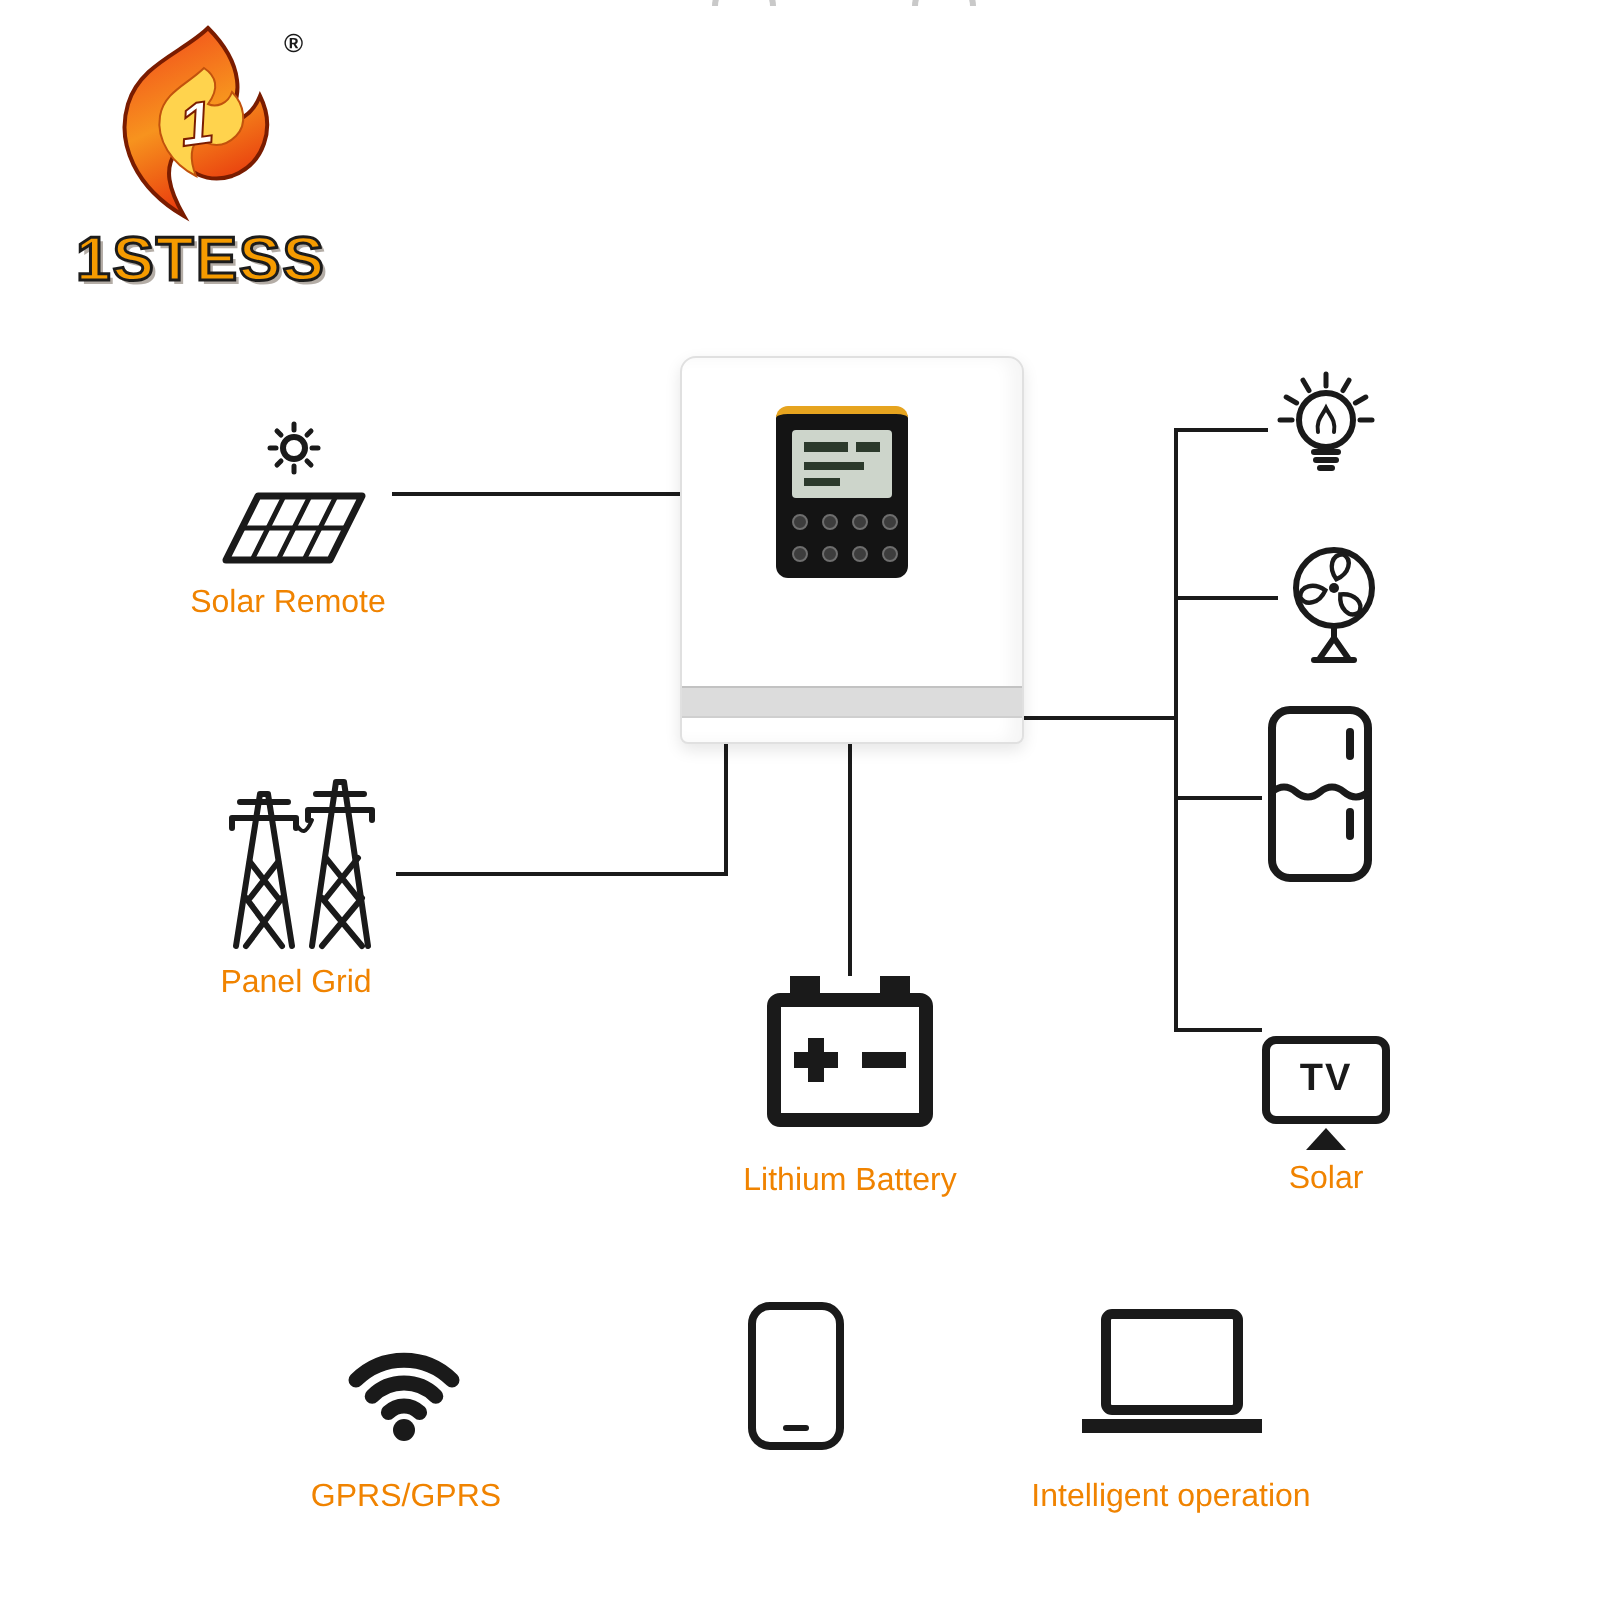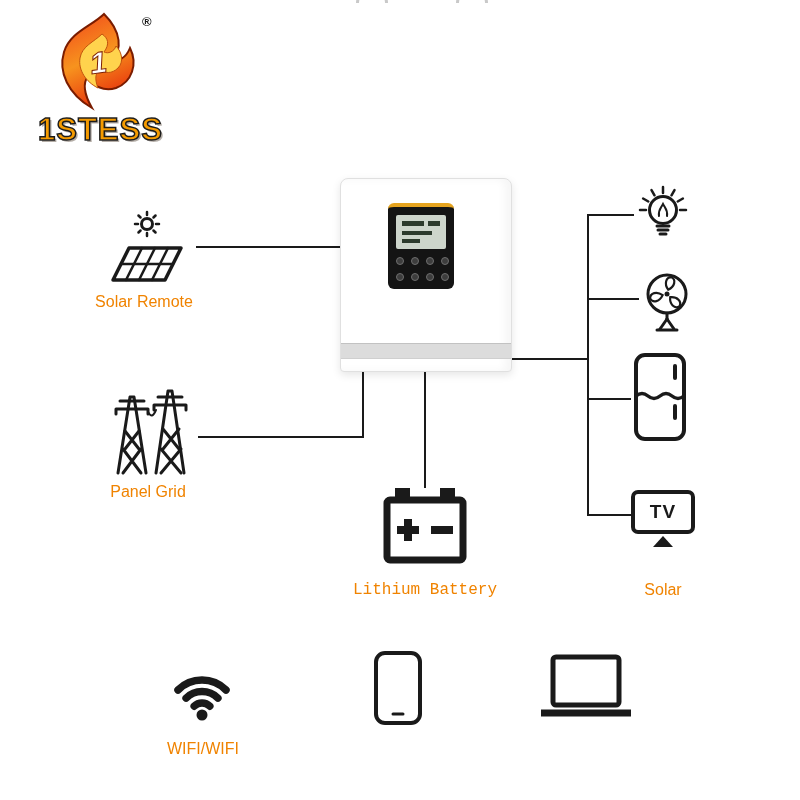--- a/index.html
+++ b/index.html
@@ -96,21 +96,21 @@
     border-top: 1px solid #c2c2c2;
     border-bottom: 1px solid #cfcfcf;
   }
   
   .tv-group { position: absolute; left: 631px; top: 490px; width: 64px; }
   .tv-screen {
     width: 64px; height: 44px;
     border: 4px solid #1a1a1a;
     border-radius: 7px;
     display: flex; align-items: center; justify-content: center;
-    font-weight: bold; font-size: 19px; letter-spacing: 1px; color: #1a1a1a;
+    font-weight: bold; font-size: 19px; letter-spacing: 1px; color: #1a1a1a; margin-top: 28px;
   }
   .tv-stand {
     width: 18px; height: 0;
     border-bottom: 11px solid #1a1a1a;
     border-left: 10px solid transparent;
     border-right: 10px solid transparent;
     margin: 2px auto 0;
   }
 </style>
 </head>
@@ -204,21 +204,21 @@
   <svg class="abs" style="left:383px; top:488px;" width="84" height="78" viewBox="0 0 84 78">
     <rect x="12" y="0" width="15" height="13" fill="#1a1a1a"></rect>
     <rect x="57" y="0" width="15" height="13" fill="#1a1a1a"></rect>
     <rect x="4" y="12" width="76" height="60" rx="3" fill="#ffffff" stroke="#1a1a1a" stroke-width="7"></rect>
     <g stroke="#1a1a1a" stroke-width="8" stroke-linecap="butt">
       <line x1="14" y1="42" x2="36" y2="42"></line>
       <line x1="25" y1="31" x2="25" y2="53"></line>
       <line x1="48" y1="42" x2="70" y2="42"></line>
     </g>
   </svg>
-  <div class="label" style="left:345px; top:581px; width:160px;font-family:Liberation Mono, monospace;">Lithium Battery</div>
+  <div class="label" style="left:345px; top:581px; width:160px;">Lithium Battery</div>
 
   <div class="line" style="left:512px; top:358px; width:77px; height:2px;"></div>
   <div class="line" style="left:587px; top:214px; width:2px; height:302px;"></div>
   <div class="line" style="left:587px; top:214px; width:47px; height:2px;"></div>
   <div class="line" style="left:587px; top:298px; width:52px; height:2px;"></div>
   <div class="line" style="left:587px; top:398px; width:44px; height:2px;"></div>
   <div class="line" style="left:587px; top:514px; width:44px; height:2px;"></div>
 
   <svg class="abs" style="left:633px; top:182px;" width="60" height="68" viewBox="0 0 60 68">
     <g stroke="#1a1a1a" fill="none" stroke-linecap="round">
@@ -277,29 +277,30 @@
   <div class="label" style="left:613px; top:580px; width:100px;">Solar</div>
 
   <svg class="abs" style="left:160px; top:644px;" width="84" height="82" viewBox="0 0 84 82">
     <g stroke="#1a1a1a" fill="none" stroke-width="7.5" stroke-linecap="round">
       <path d="M18,46 A34,34 0 0 1 66,46"></path>
       <path d="M26.1,54.1 A22.5,22.5 0 0 1 57.9,54.1"></path>
       <path d="M34.2,62.2 A11,11 0 0 1 49.8,62.2"></path>
     </g>
     <circle cx="42" cy="71" r="5.5" fill="#1a1a1a"></circle>
   </svg>
-  <div class="label" style="left:143px; top:739px; width:120px;">WIFI/WIFI</div>
+  <div class="label" style="left:143px; top:739px; width:120px;">GPRS/GPRS</div>
 
   <svg class="abs" style="left:372px; top:650px;" width="52" height="78" viewBox="0 0 52 78">
     <g stroke="#1a1a1a" fill="none" stroke-linecap="round">
       <rect x="4" y="3" width="44" height="70" rx="9" stroke-width="4"></rect>
       <line x1="21" y1="64" x2="31" y2="64" stroke-width="3"></line>
     </g>
   </svg>
 
   <svg class="abs" style="left:537px; top:654px;" width="98" height="68" viewBox="0 0 98 68">
     <g stroke="#1a1a1a" fill="none">
       <rect x="16" y="3" width="66" height="48" rx="3" stroke-width="5"></rect>
       <line x1="4" y1="59" x2="94" y2="59" stroke-width="7" stroke-linecap="butt"></line>
     </g>
   </svg>
+  <div class="label" style="left:498px; top:739px; width:175px;">Intelligent operation</div>
 
 </div>
 
 </body></html>

